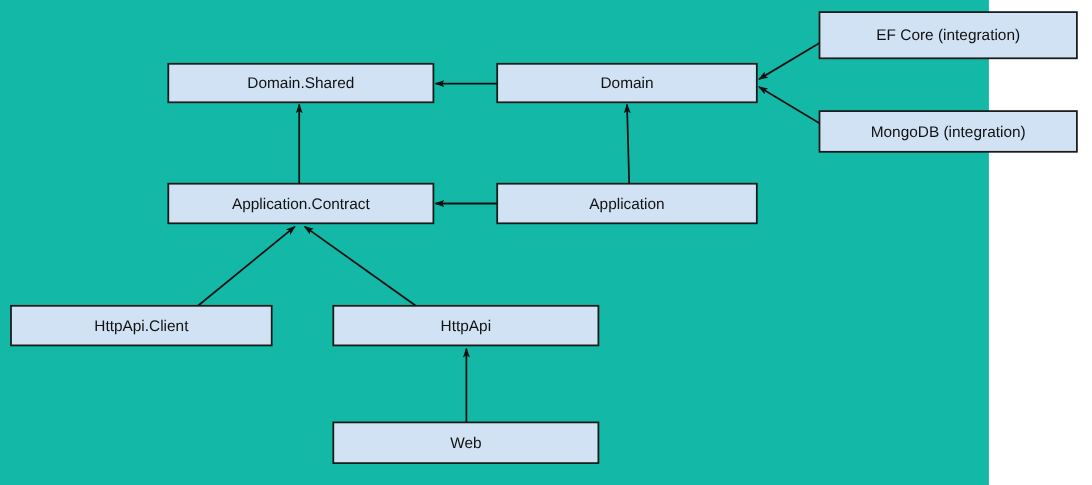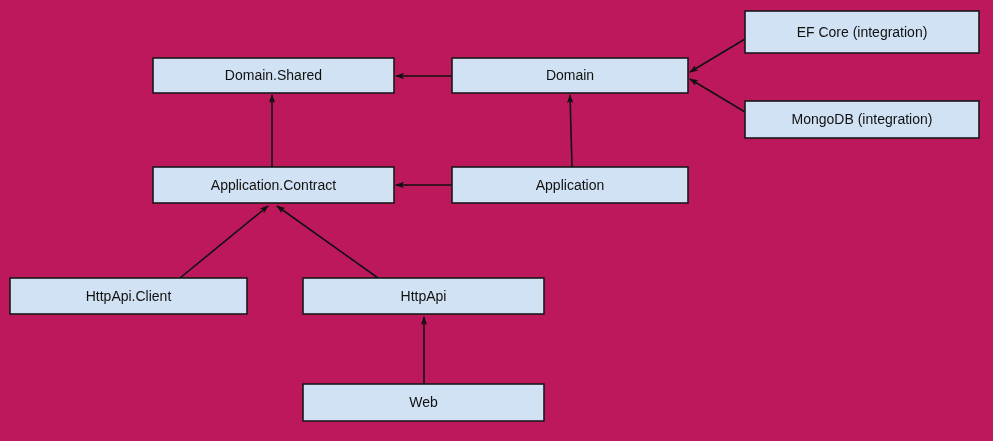--- a/index.html
+++ b/index.html
@@ -9,23 +9,23 @@
     background: #ffffff;
   }
   body {
     width: 993px;
     height: 441px;
     overflow: hidden;
     font-family: "Liberation Sans", sans-serif;
   }
   #diagram-root {
     position: relative;
-    width: 993px;
+    width: 899px;
     height: 441px;
-    background: #be185d;
+    background: #14b8a6;
   }
   svg.diagram-canvas {
     position: absolute;
     top: 0;
     left: 0;
     width: 993px;
     height: 441px;
     display: block;
   }
   .node-box {

